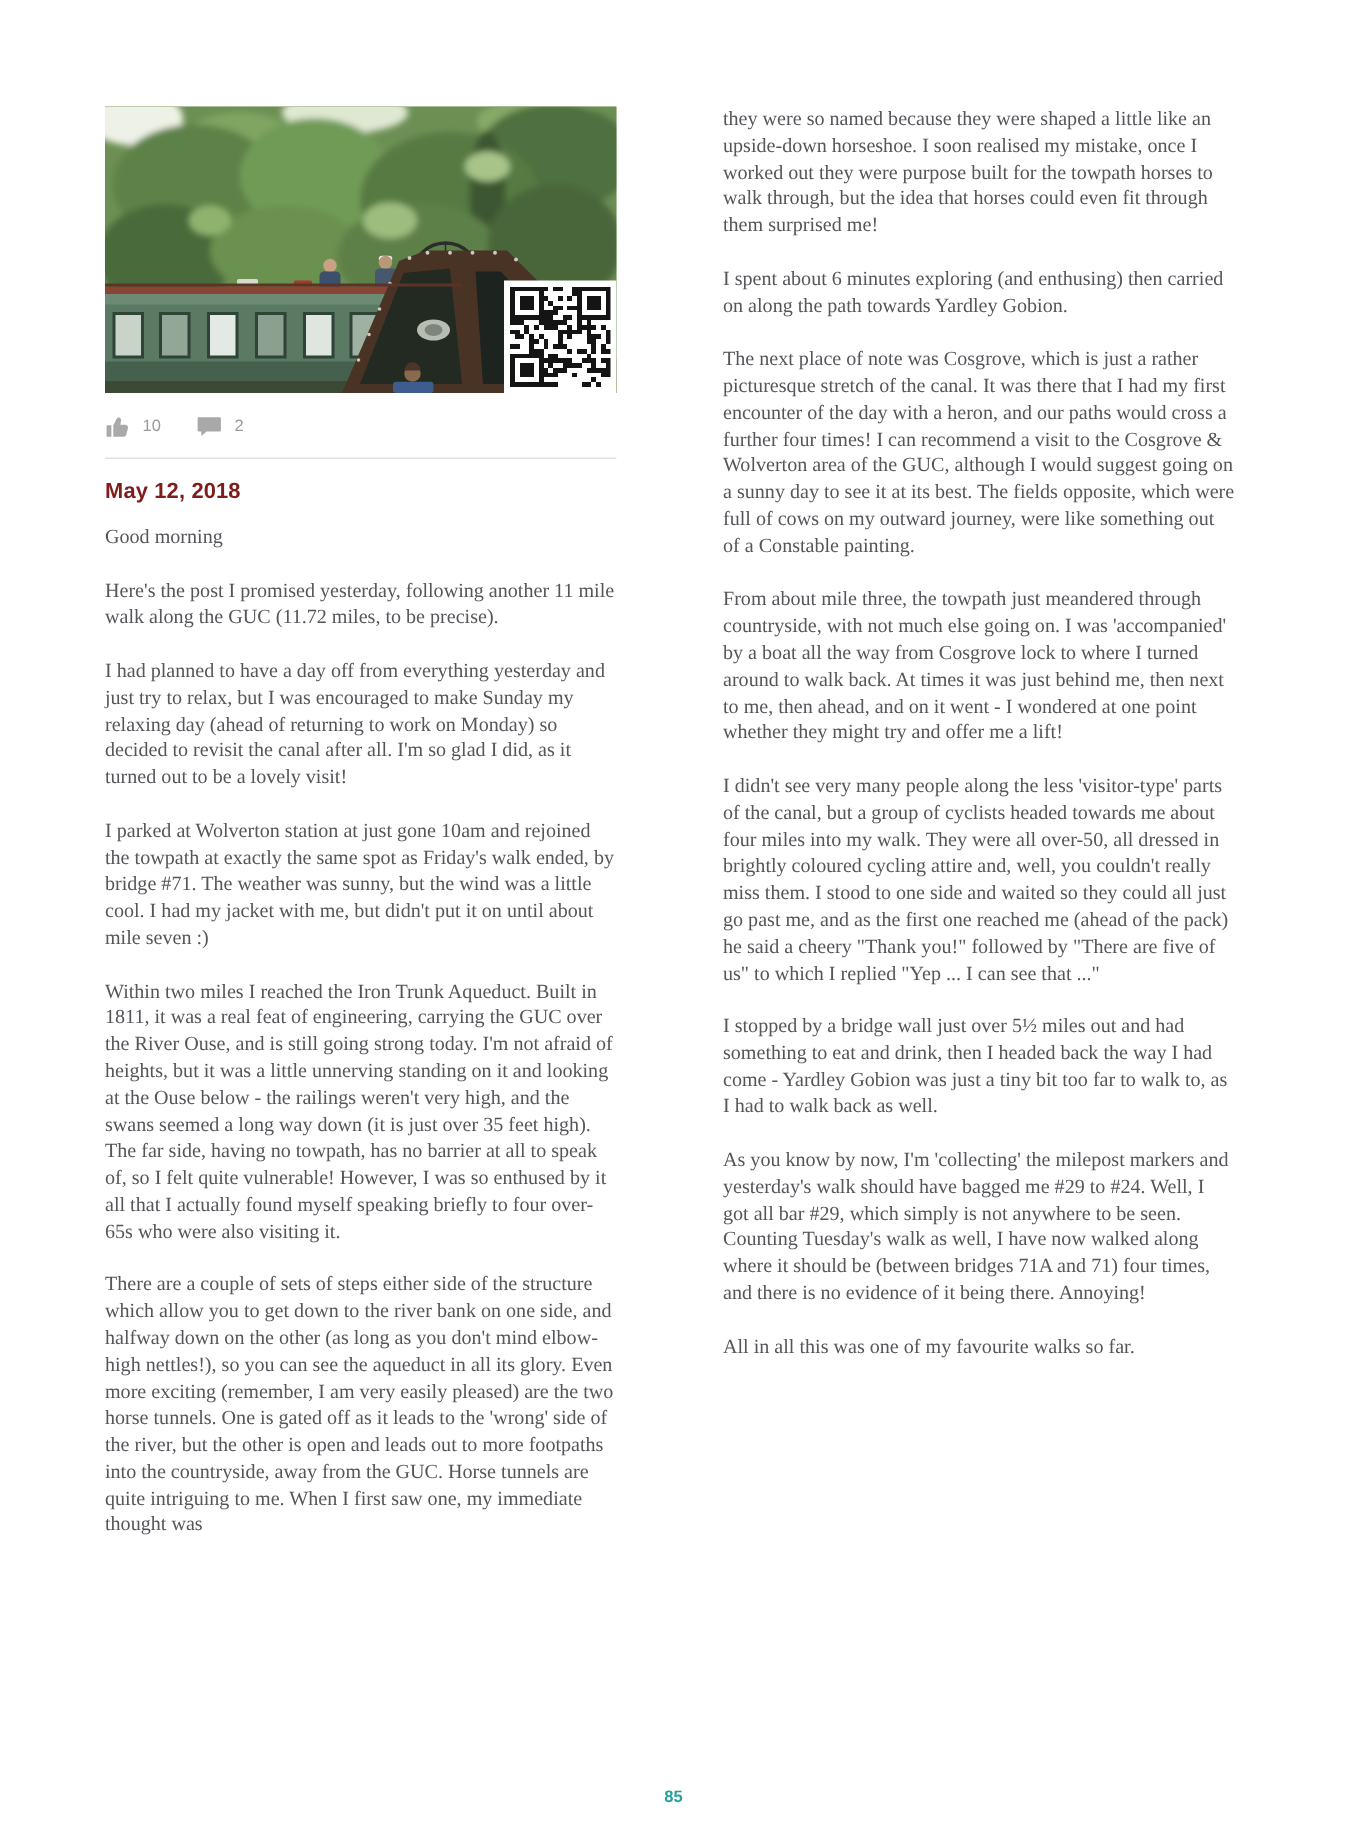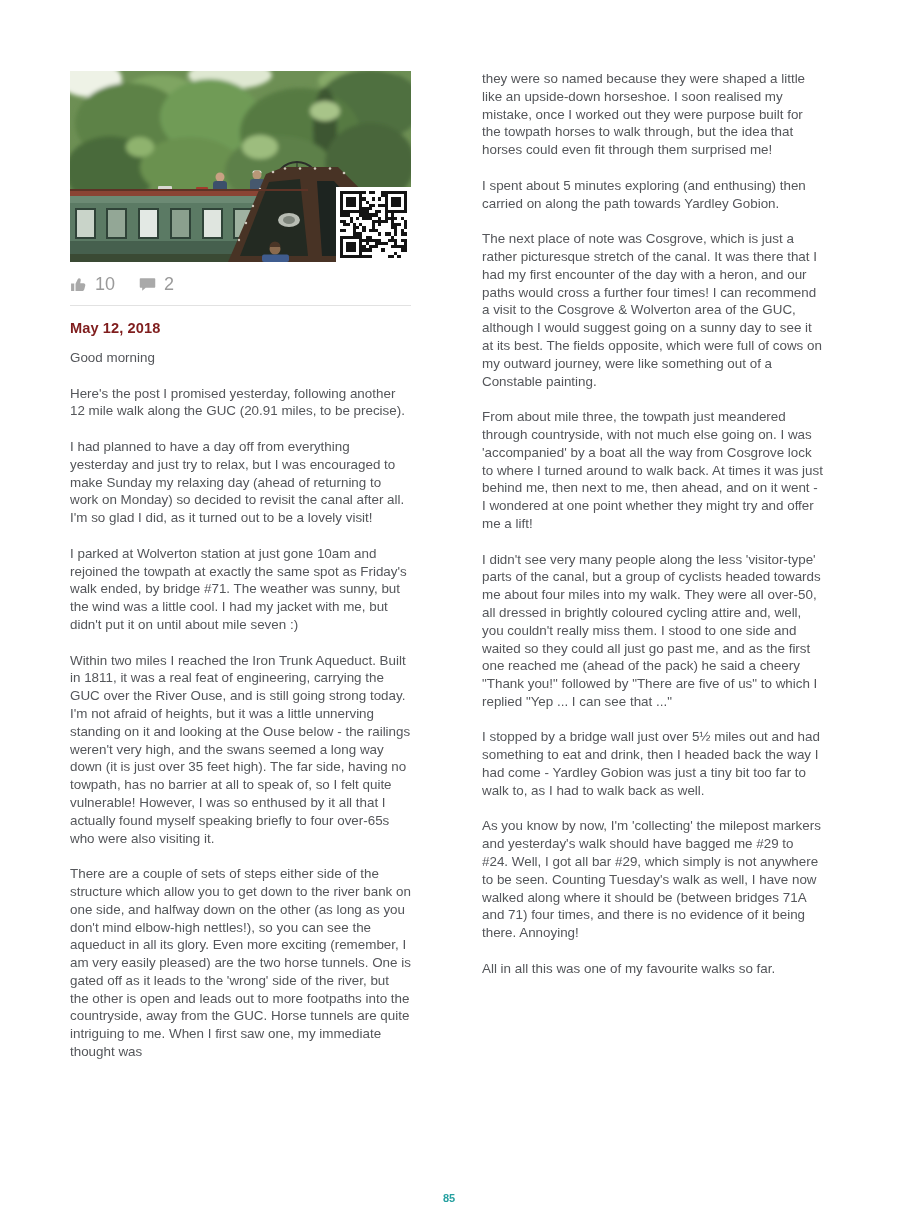--- a/index.html
+++ b/index.html
@@ -3,27 +3,27 @@
 <meta charset="utf-8">
 <style>
   html,body{margin:0;padding:0;}
   body{
     width:898px;height:1228px;background:#ffffff;position:relative;overflow:hidden;
     font-family:"Liberation Sans",sans-serif;
   }
   .col{position:absolute;top:71px;width:341px;}
   .col-left{left:70px;}
   .col-right{left:482px;top:66px;padding-top:4px;}
-  p.body{font-size:13.4px;line-height:17.8px;color:#54565a;margin:0 0 17.8px 0;}
+  p.body{font-size:13.4px;line-height:17.8px;color:#54565a;margin:0 0 17.8px 0;font-family:Liberation Serif, serif;}
   .photo{position:relative;width:341px;height:191px;margin:0 0 13px 0;overflow:hidden;background:#6d8f54;}
   .photo svg.scene{display:block;width:341px;height:191px;}
   .qr{position:absolute;right:0;bottom:0;width:75px;height:75px;background:#ffffff;}
   .qr svg{position:absolute;left:4px;top:4px;width:67px;height:67px;}
   .likes-row{display:flex;align-items:center;height:18px;margin:0 0 12px 0;}
-  .likes-row .count{font-size:18px;color:#9a9a9a;margin-left:8px;}
+  .likes-row .count{font-size:11px;color:#9a9a9a;margin-left:8px;}
   .likes-row .ic{width:17px;height:17px;display:inline-block;}
   .likes-row .gap{width:24px;}
   .rule{border:none;border-top:1px solid #e2e2e2;margin:0 0 14px 0;}
   .post-date{font-size:14.6px;font-weight:bold;color:#7f1d1d;margin:0 0 13px 0;letter-spacing:.1px;}
   .page-num{position:absolute;left:0;right:0;bottom:24px;text-align:center;
     font-size:11px;font-weight:bold;color:#26a0a0;}
 </style>
 </head>
 <body>
 
@@ -156,30 +156,30 @@
       </svg>
     </span>
     <span class="count">2</span>
   </div>
 
   <hr class="rule">
 
   <h2 class="post-date">May 12, 2018</h2>
 
   <p class="body">Good morning</p>
-  <p class="body">Here's the post I promised yesterday, following another 12 mile walk along the GUC (20.91 miles, to be precise).</p>
+  <p class="body">Here's the post I promised yesterday, following another 11 mile walk along the GUC (11.72 miles, to be precise).</p>
   <p class="body">I had planned to have a day off from everything yesterday and just try to relax, but I was encouraged to make Sunday my relaxing day (ahead of returning to work on Monday) so decided to revisit the canal after all. I'm so glad I did, as it turned out to be a lovely visit!</p>
   <p class="body">I parked at Wolverton station at just gone 10am and rejoined the towpath at exactly the same spot as Friday's walk ended, by bridge #71. The weather was sunny, but the wind was a little cool. I had my jacket with me, but didn't put it on until about mile seven :)</p>
   <p class="body">Within two miles I reached the Iron Trunk Aqueduct. Built in 1811, it was a real feat of engineering, carrying the GUC over the River Ouse, and is still going strong today. I'm not afraid of heights, but it was a little unnerving standing on it and looking at the Ouse below - the railings weren't very high, and the swans seemed a long way down (it is just over 35 feet high). The far side, having no towpath, has no barrier at all to speak of, so I felt quite vulnerable! However, I was so enthused by it all that I actually found myself speaking briefly to four over-65s who were also visiting it.</p>
   <p class="body">There are a couple of sets of steps either side of the structure which allow you to get down to the river bank on one side, and halfway down on the other (as long as you don't mind elbow-high nettles!), so you can see the aqueduct in all its glory. Even more exciting (remember, I am very easily pleased) are the two horse tunnels. One is gated off as it leads to the 'wrong' side of the river, but the other is open and leads out to more footpaths into the countryside, away from the GUC. Horse tunnels are quite intriguing to me. When I first saw one, my immediate thought was</p>
 </div>
 
 <div class="col col-right">
   <p class="body">they were so named because they were shaped a little like an upside-down horseshoe. I soon realised my mistake, once I worked out they were purpose built for the towpath horses to walk through, but the idea that horses could even fit through them surprised me!</p>
-  <p class="body">I spent about 5 minutes exploring (and enthusing) then carried on along the path towards Yardley Gobion.</p>
+  <p class="body">I spent about 6 minutes exploring (and enthusing) then carried on along the path towards Yardley Gobion.</p>
   <p class="body">The next place of note was Cosgrove, which is just a rather picturesque stretch of the canal. It was there that I had my first encounter of the day with a heron, and our paths would cross a further four times! I can recommend a visit to the Cosgrove &amp; Wolverton area of the GUC, although I would suggest going on a sunny day to see it at its best. The fields opposite, which were full of cows on my outward journey, were like something out of a Constable painting.</p>
   <p class="body">From about mile three, the towpath just meandered through countryside, with not much else going on. I was 'accompanied' by a boat all the way from Cosgrove lock to where I turned around to walk back. At times it was just behind me, then next to me, then ahead, and on it went - I wondered at one point whether they might try and offer me a lift!</p>
   <p class="body">I didn't see very many people along the less 'visitor-type' parts of the canal, but a group of cyclists headed towards me about four miles into my walk. They were all over-50, all dressed in brightly coloured cycling attire and, well, you couldn't really miss them. I stood to one side and waited so they could all just go past me, and as the first one reached me (ahead of the pack) he said a cheery "Thank you!" followed by "There are five of us" to which I replied "Yep ... I can see that ..."</p>
   <p class="body">I stopped by a bridge wall just over 5½ miles out and had something to eat and drink, then I headed back the way I had come - Yardley Gobion was just a tiny bit too far to walk to, as I had to walk back as well.</p>
   <p class="body">As you know by now, I'm 'collecting' the milepost markers and yesterday's walk should have bagged me #29 to #24. Well, I got all bar #29, which simply is not anywhere to be seen. Counting Tuesday's walk as well, I have now walked along where it should be (between bridges 71A and 71) four times, and there is no evidence of it being there. Annoying!</p>
   <p class="body">All in all this was one of my favourite walks so far.</p>
 </div>
 
 <div class="page-num">85</div>
 

